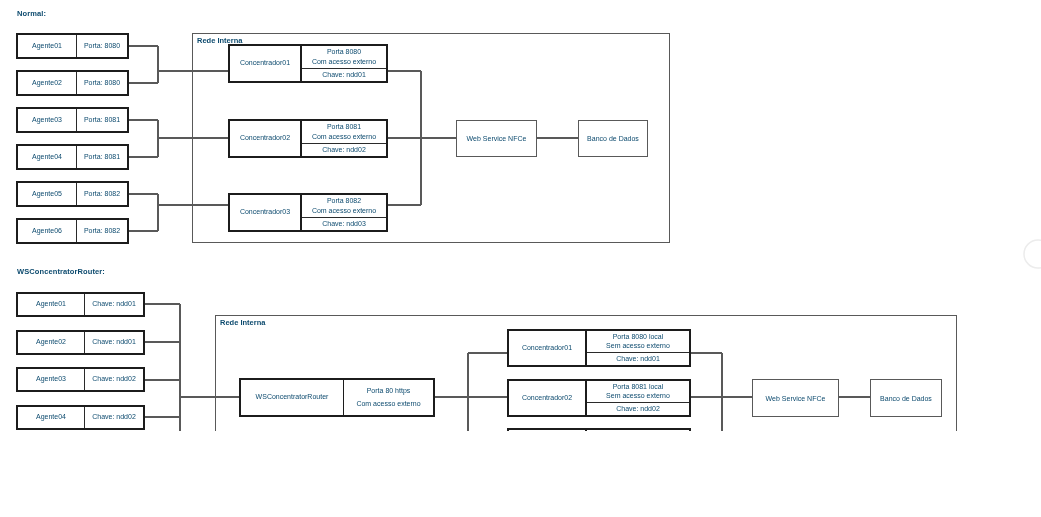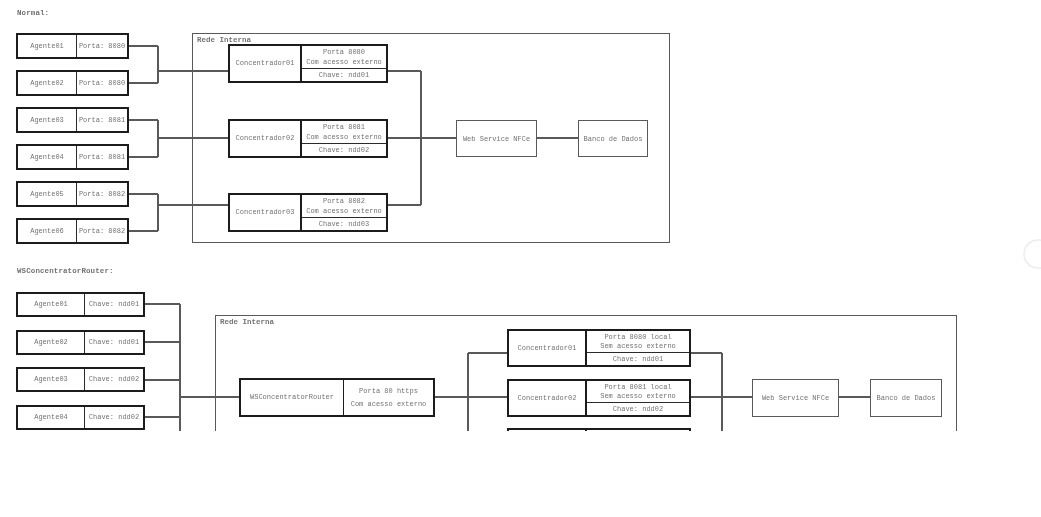--- a/index.html
+++ b/index.html
@@ -1,17 +1,17 @@
 <!DOCTYPE html>
 <html><head>
 <meta charset="utf-8">
 <style>
   html,body{margin:0;padding:0;background:#ffffff;}
   .stage{position:relative;width:1041px;height:431px;background:#fff;overflow:hidden;
-         font-family:Liberation Mono, monospace;color:#737373;}
+         font-family:Liberation Sans, sans-serif;color:#0c4a6e;}
   svg.wires{position:absolute;left:0;top:0;z-index:1;}
   .sec-title{position:absolute;z-index:3;font-size:7.5px;font-weight:600;letter-spacing:.1px;}
   .ri{position:absolute;z-index:2;box-sizing:border-box;border:1px solid #595959;background:transparent;}
   .ri-label{position:absolute;left:4px;top:2px;font-size:7.5px;font-weight:600;}
   .box{position:absolute;z-index:3;box-sizing:border-box;background:#fff;border:2px solid #1c1c1c;
        display:flex;font-size:7px;line-height:1.15;}
   .cell{display:flex;align-items:center;justify-content:center;text-align:center;box-sizing:border-box;}
   .agent .name{border-right:1px solid #2a2a2a;}
   .conc .name{border-right:2px solid #1c1c1c;}
   .rcol{display:flex;flex-direction:column;box-sizing:border-box;}

